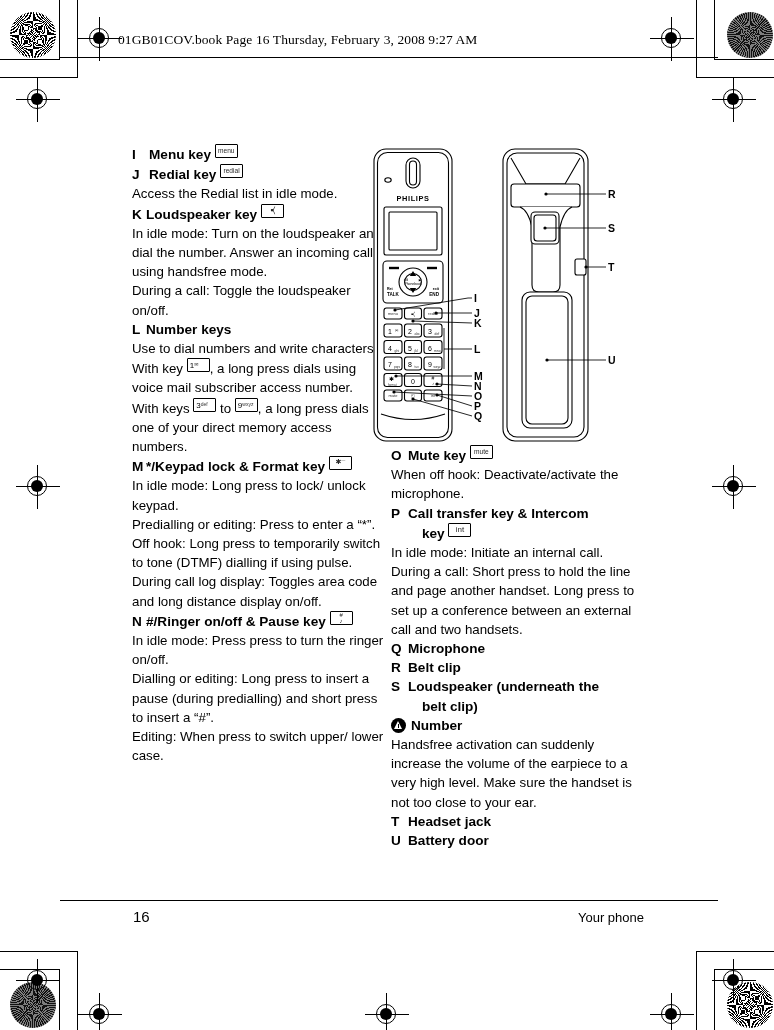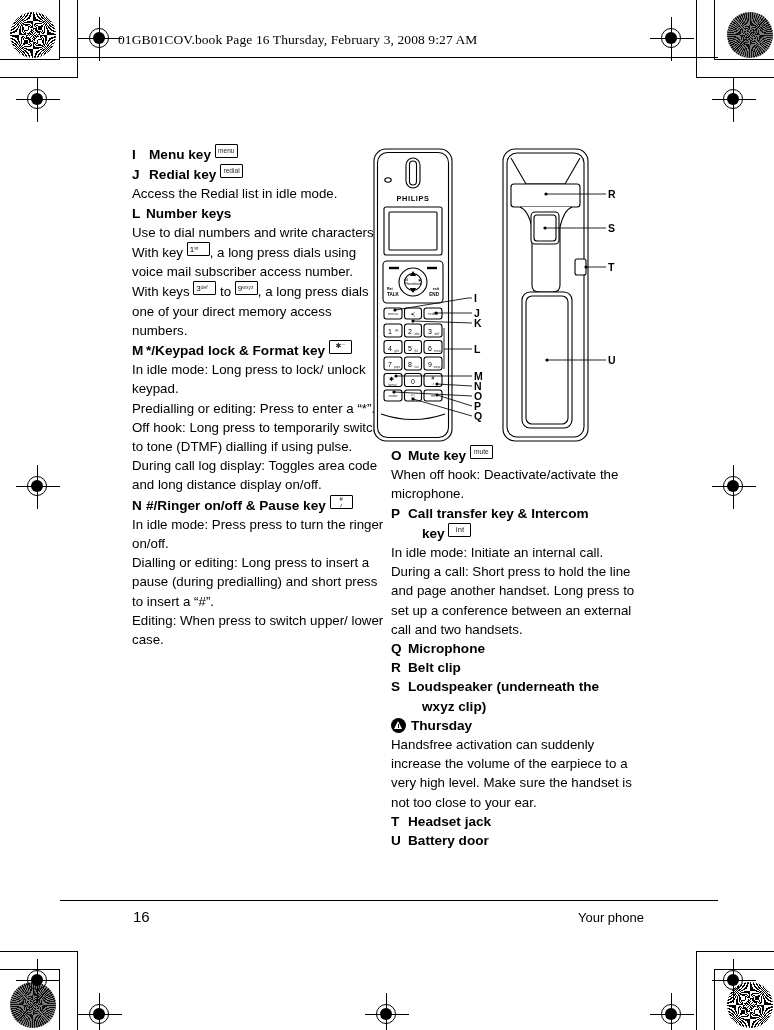--- a/index.html
+++ b/index.html
@@ -318,20 +318,28 @@
   </div>
 
   <div class="entry">
     <div class="entry-head">
       <span class="letter">J</span><span>Redial key</span>
       <span class="keyglyph">redial</span>
     </div>
     <div class="entry-body">Access the Redial list in idle mode.</div>
   </div>
 
+  <div class="entry">
+    <div class="entry-head">
+      <span class="letter narrow">K</span><span>Loudspeaker key</span>
+      <span class="keyglyph spk">▪〈</span>
+    </div>
+    <div class="entry-body">In idle mode: Turn on the loudspeaker and dial the number. Answer an incoming call using handsfree mode.</div>
+    <div class="entry-body">During a call: Toggle the loudspeaker on/off.</div>
+  </div>
 
   <div class="entry">
     <div class="entry-head">
       <span class="letter narrow">L</span><span>Number keys</span>
     </div>
     <div class="entry-body">Use to dial numbers and write characters.</div>
     <div class="entry-body"><span>With key </span><span class="keyglyph num">1<sup>✉</sup></span><span>, a long press dials using voice mail subscriber access number.</span></div>
     <div class="entry-body"><span>With keys </span><span class="keyglyph num">3<sup>def</sup></span><span> to </span><span class="keyglyph num">9<sup>wxyz</sup></span><span>, a long press dials one of your direct memory access numbers.</span></div>
   </div>
 
@@ -386,27 +394,27 @@
 
   <div class="entry">
     <div class="entry-head">
       <span class="letter">R</span><span>Belt clip</span>
     </div>
   </div>
 
   <div class="entry">
     <div class="entry-head">
       <span class="letter">S</span><span>Loudspeaker (underneath the</span>
-      <span class="indent-cont">wxyz clip)</span>
-    </div>
-  </div>
-
-  <div class="entry">
-    <div class="entry-head">
-      <span class="warn-icon"></span><span style="padding-left:2px">Thursday</span>
+      <span class="indent-cont">belt clip)</span>
+    </div>
+  </div>
+
+  <div class="entry">
+    <div class="entry-head">
+      <span class="warn-icon"></span><span style="padding-left:2px">Number</span>
     </div>
     <div class="entry-body">Handsfree activation can suddenly increase the volume of the earpiece to a very high level. Make sure the handset is not too close to your ear.</div>
   </div>
 
   <div class="entry">
     <div class="entry-head">
       <span class="letter">T</span><span>Headset jack</span>
     </div>
   </div>
 

